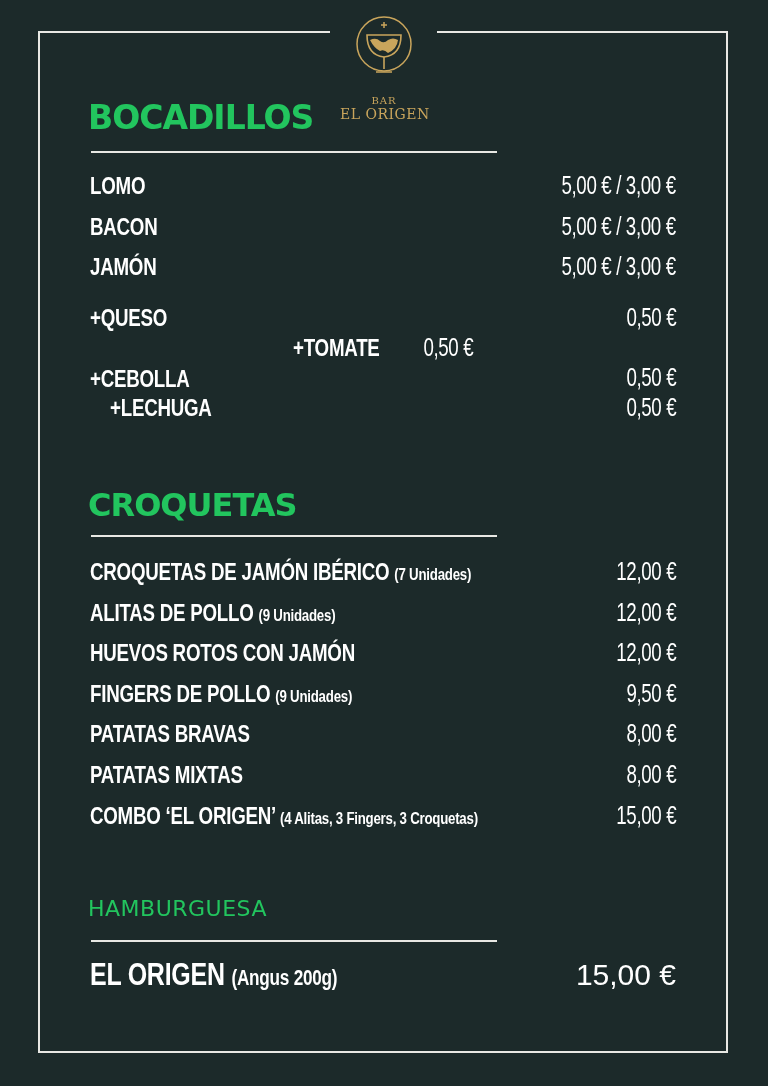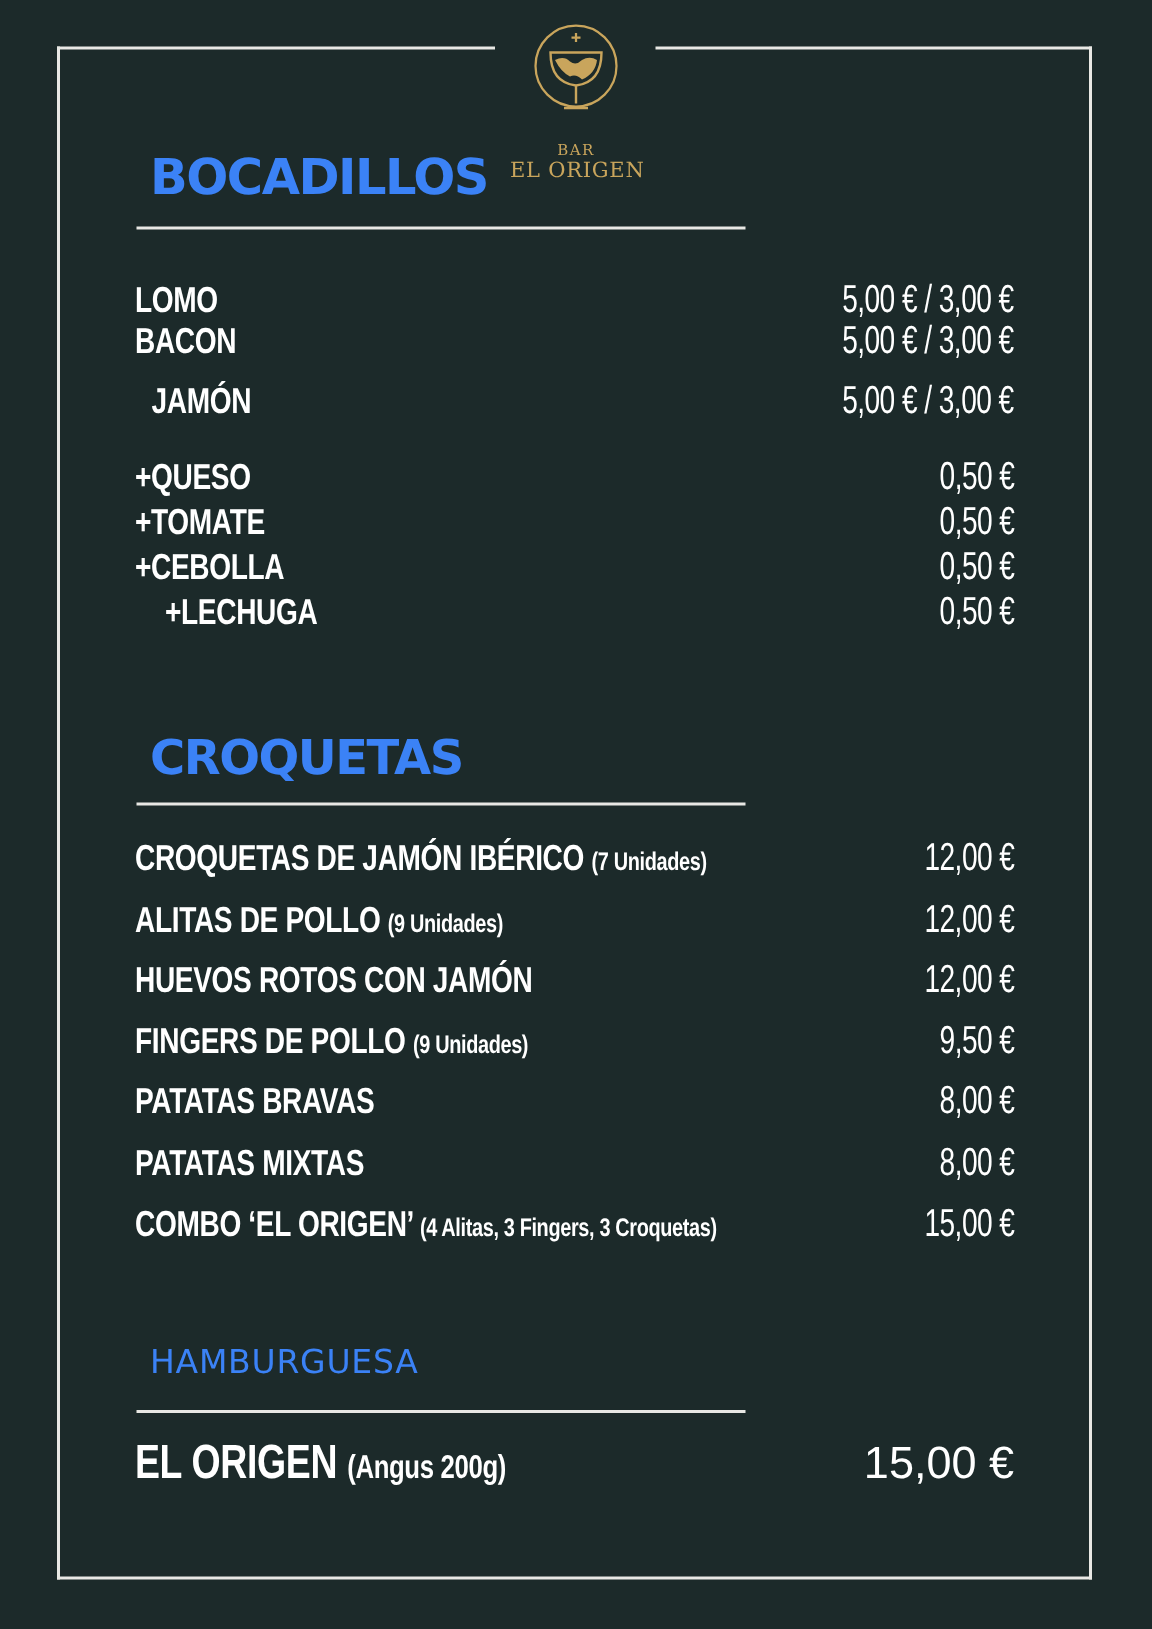--- a/index.html
+++ b/index.html
@@ -4,21 +4,21 @@
 <style>
   html,body{margin:0;padding:0;}
   body{width:768px;height:1086px;background:#1c2a2a;position:relative;overflow:hidden;font-family:"Liberation Sans",sans-serif;color:#fff;}
   .frame{position:absolute;left:38px;top:31px;width:690px;height:1022px;border:2px solid #e8e8e4;border-top:none;box-sizing:border-box;}
   .frame-top-l{position:absolute;left:38px;top:31px;width:292px;height:2px;background:#e8e8e4;}
   .frame-top-r{position:absolute;left:437px;top:31px;width:291px;height:2px;background:#e8e8e4;}
   .logo{position:absolute;left:340px;top:12px;width:88px;text-align:center;}
   .logo svg{display:block;margin:0 auto;}
   .logo .bar{color:#c9a55c;font-family:"DejaVu Serif",serif;font-size:10px;letter-spacing:1px;margin-top:15px;line-height:11px;}
   .logo .name{color:#c9a55c;font-family:"DejaVu Serif",serif;font-size:14px;line-height:16px;letter-spacing:0.5px;white-space:nowrap;}
-  .sec-title{position:absolute;left:100px;font-family:"DejaVu Sans",sans-serif;font-weight:bold;color:#3b82f6;}
+  .sec-title{position:absolute;left:88px;font-family:"DejaVu Sans",sans-serif;font-weight:bold;color:#22c55e;}
   .rule{position:absolute;left:91px;width:406px;height:2px;background:#e8e8e4;}
   .row{position:absolute;left:90px;right:92px;display:flex;justify-content:space-between;align-items:baseline;white-space:nowrap;}
   .iname{font-family:"Liberation Sans Narrow","Liberation Sans",sans-serif;font-weight:bold;font-size:24px;transform:scaleX(0.78);transform-origin:left;display:inline-block;letter-spacing:-0.3px;}
   .note{font-size:17px;font-weight:bold;}
   .price{font-family:"Liberation Sans",sans-serif;font-size:26px;transform:scaleX(0.72);transform-origin:right;display:inline-block;letter-spacing:-0.5px;}
   .extra .iname{font-size:24px;}
 </style>
 </head>
 <body>
 
@@ -34,38 +34,38 @@
     <path d="M16 28 q6 -3 10 1 q4 3 8 -1 q5 -3 10 0 q-1 9 -10 13 q-4 -4 -8 -2 q-6 -3 -10 -11z" fill="#c9a55c"></path>
     <path d="M30 45 v12 M22 60 h16" stroke="#c9a55c" stroke-width="1.6"></path>
   </svg>
   <div class="bar">BAR</div>
   <div class="name">EL ORIGEN</div>
 </div>
 
 <div class="sec-title" style="top:98px;font-size:33px;letter-spacing:-1px;">BOCADILLOS</div>
 <div class="rule" style="top:151px;"></div>
 
-<div class="row" style="top:184px;">
+<div class="row" style="top:170px;">
   <span class="iname">LOMO</span>
   <span class="price">5,00 € / 3,00 €</span>
 </div>
 <div class="row" style="top:211px;">
   <span class="iname">BACON</span>
   <span class="price">5,00 € / 3,00 €</span>
 </div>
-<div class="row" style="top:251px;margin-left:11px;">
+<div class="row" style="top:251px;">
   <span class="iname">JAMÓN</span>
   <span class="price">5,00 € / 3,00 €</span>
 </div>
 
 <div class="row extra" style="top:302px;">
   <span class="iname">+QUESO</span>
   <span class="price">0,50 €</span>
 </div>
-<div class="row extra" style="top:332px;">
+<div class="row extra" style="top:332px;justify-content:center;">
   <span class="iname">+TOMATE</span>
   <span class="price">0,50 €</span>
 </div>
 <div class="row extra" style="top:362px;align-items:flex-end;">
   <span class="iname">+CEBOLLA</span>
   <span class="price">0,50 €</span>
 </div>
 <div class="row extra" style="top:392px;margin-left:20px;">
   <span class="iname">+LECHUGA</span>
   <span class="price">0,50 €</span>

